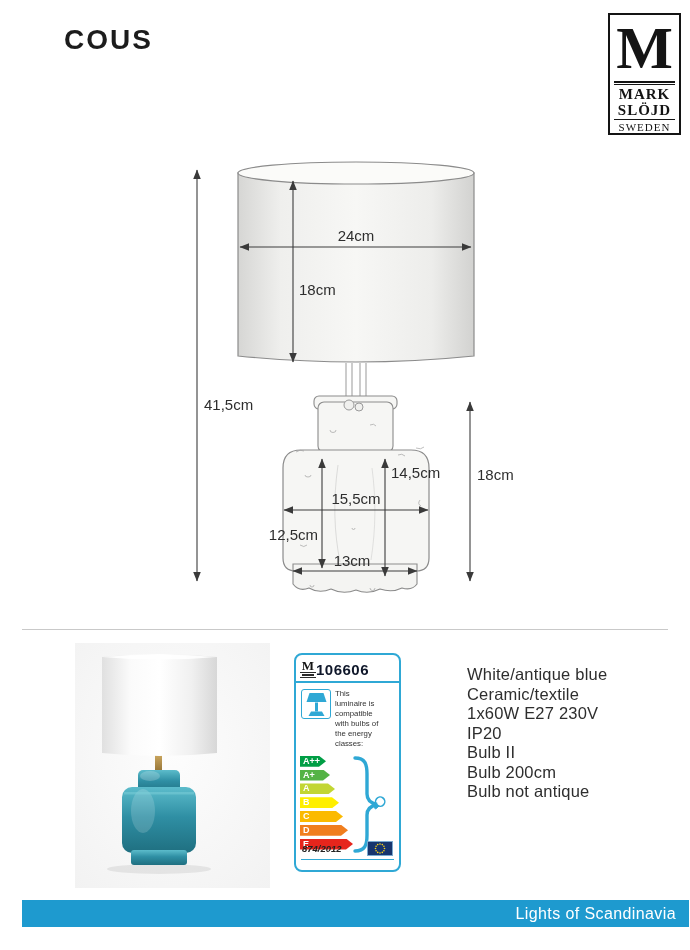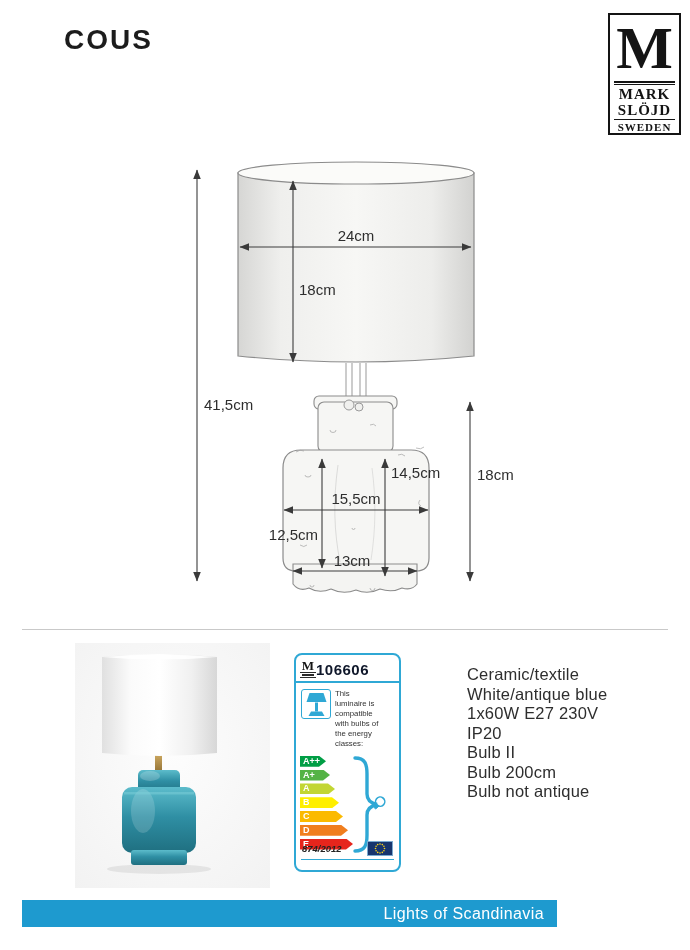--- a/index.html
+++ b/index.html
@@ -11,21 +11,21 @@
          letter-spacing:2px;color:#1c1c1c;}
 
   
   .brand{position:absolute;left:608px;top:13px;width:73px;height:122px;border:2px solid #141414;
          background:#fff;box-sizing:border-box;text-align:center;
          font-family:"Liberation Serif",serif;color:#141414;}
   .brand-m{font-size:60px;font-weight:700;line-height:62px;margin-top:2px;}
   .brand-rule{height:0;border-top:2px solid #141414;margin:2px 4px 1px;}
   .brand-rule.thin{border-top:1px solid #141414;margin:1px 4px;}
   .brand-w1,.brand-w2{font-size:15px;font-weight:700;letter-spacing:1px;line-height:16px;}
-  .brand-w3{font-size:11px;font-weight:700;letter-spacing:1px;line-height:13px;}
+  .brand-w3{font-size:11px;font-weight:400;letter-spacing:1px;line-height:13px;}
 
   
   .drawing{position:absolute;left:0;top:145px;width:690px;height:460px;}
   .drawing text{font-family:"Liberation Sans",sans-serif;font-size:15px;fill:#2e2e2e;}
 
   
   .divider{position:absolute;left:22px;top:629px;width:646px;border-top:1px solid #c9c9c9;}
 
   
   .photo{position:absolute;left:75px;top:643px;width:195px;height:245px;}
@@ -55,21 +55,21 @@
   .el-divider{margin:6px 5px 0 5px;border-top:1.5px solid #2FA8D5;}
   .el-foot{position:absolute;left:6px;right:6px;bottom:14px;display:flex;
            align-items:center;justify-content:space-between;font-style:italic;}
   .el-reg{font-weight:700;font-size:9.5px;color:#222;}
 
   
   .details{position:absolute;left:467px;top:665px;font-size:16.5px;line-height:19.5px;
            color:#2e2e2e;letter-spacing:.2px;}
 
   
-  .footer{position:absolute;left:22px;top:900px;width:535px;height:27px;
+  .footer{position:absolute;left:22px;top:900px;width:667px;height:27px;
           display:flex;align-items:center;justify-content:flex-end;box-sizing:border-box;
           padding-right:13px;}
   .footer span{color:#fff;font-size:16px;letter-spacing:.4px;}
 </style>
 </head>
 <body>
 
 <div class="sheet">
 
   <div class="title">COUS</div>
@@ -263,22 +263,22 @@
             <circle cx="9.1" cy="9.7" r="0.8"></circle>
           <circle cx="8.5" cy="7.5" r="0.8"></circle>
             <circle cx="9.1" cy="5.3" r="0.8"></circle>
             <circle cx="10.7" cy="3.6" r="0.8"></circle>
         </g>
       </svg>
     </div>
   </div>
 
   <div class="details">
+    <div>White/antique blue</div>
     <div>Ceramic/textile</div>
-    <div>White/antique blue</div>
     <div>1x60W E27 230V</div>
     <div>IP20</div>
     <div>Bulb II</div>
     <div>Bulb 200cm</div>
     <div>Bulb not antique</div>
   </div>
 
   <div class="footer" style="background-color: rgb(30, 154, 207);">
     <span>Lights of Scandinavia</span>
   </div>

